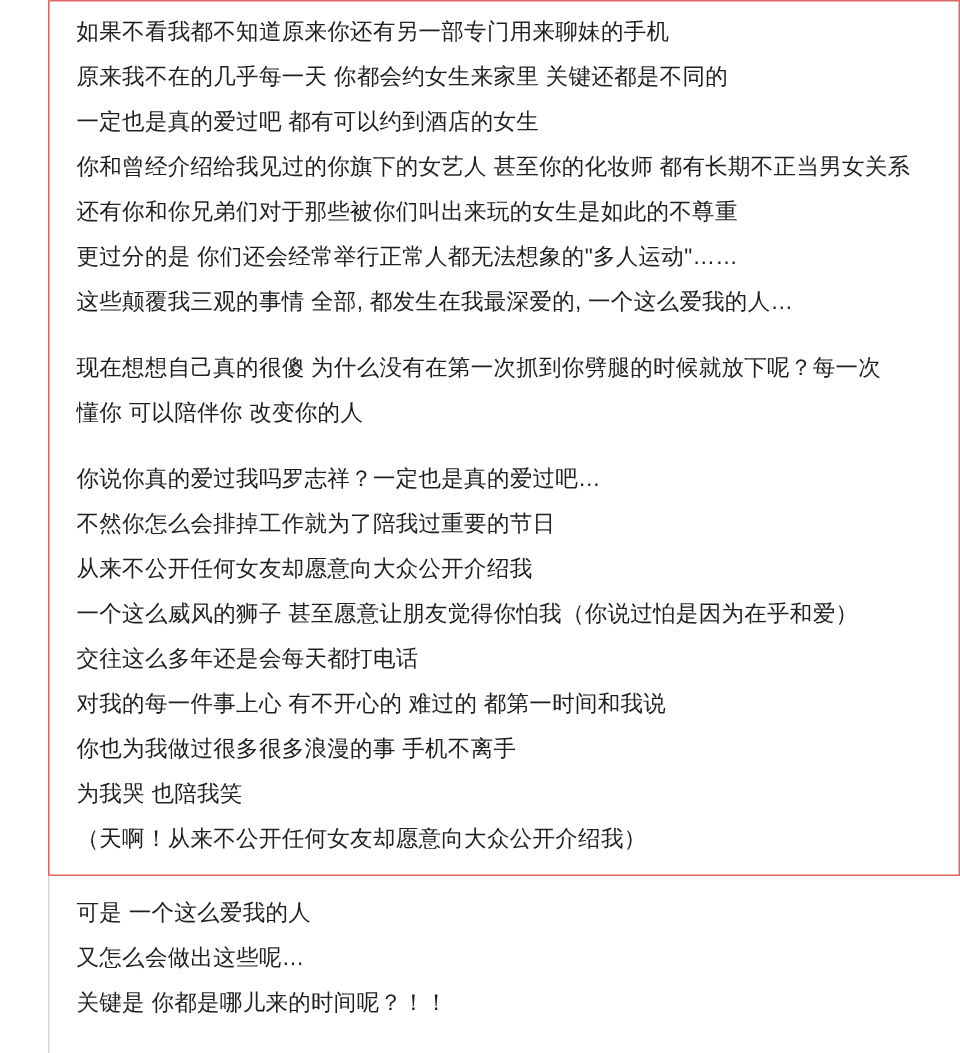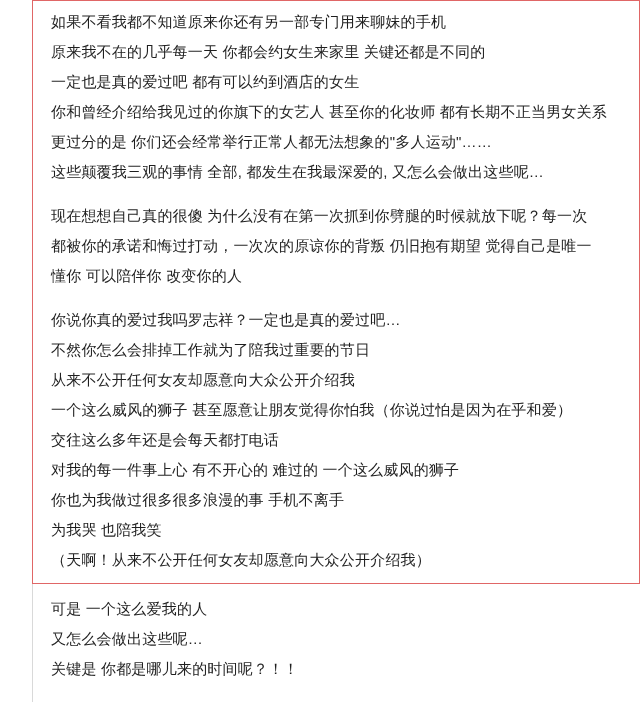--- a/index.html
+++ b/index.html
@@ -97,41 +97,41 @@
 
   <div class="content">
 
     <div class="block outlined">
 
       <div>
         <p class="line">如果不看我都不知道原来你还有另一部专门用来聊妹的手机</p>
         <p class="line">原来我不在的几乎每一天 你都会约女生来家里 关键还都是不同的</p>
         <p class="line">一定也是真的爱过吧 都有可以约到酒店的女生</p>
         <p class="line">你和曾经介绍给我见过的你旗下的女艺人 甚至你的化妆师 都有长期不正当男女关系</p>
+        <p class="line">还有你和你兄弟们对于那些被你们叫出来玩的女生是如此的不尊重</p>
         <p class="line">更过分的是 你们还会经常举行正常人都无法想象的"多人运动"……</p>
-        <p class="line">这些颠覆我三观的事情 全部, 都发生在我最深爱的, 又怎么会做出这些呢…</p>
+        <p class="line">这些颠覆我三观的事情 全部, 都发生在我最深爱的, 一个这么爱我的人…</p>
       </div>
 
       <div class="para-gap"></div>
 
       <div>
         <p class="line">现在想想自己真的很傻 为什么没有在第一次抓到你劈腿的时候就放下呢？每一次</p>
-        <p class="line">都被你的承诺和悔过打动，一次次的原谅你的背叛 仍旧抱有期望 觉得自己是唯一</p>
         <p class="line">懂你 可以陪伴你 改变你的人</p>
       </div>
 
       <div class="para-gap"></div>
 
       <div>
         <p class="line">你说你真的爱过我吗罗志祥？一定也是真的爱过吧…</p>
         <p class="line">不然你怎么会排掉工作就为了陪我过重要的节日</p>
         <p class="line">从来不公开任何女友却愿意向大众公开介绍我</p>
         <p class="line">一个这么威风的狮子 甚至愿意让朋友觉得你怕我（你说过怕是因为在乎和爱）</p>
         <p class="line">交往这么多年还是会每天都打电话</p>
-        <p class="line">对我的每一件事上心 有不开心的 难过的 一个这么威风的狮子</p>
+        <p class="line">对我的每一件事上心 有不开心的 难过的 都第一时间和我说</p>
         <p class="line">你也为我做过很多很多浪漫的事 手机不离手</p>
         <p class="line">为我哭 也陪我笑</p>
         <p class="line">（天啊！从来不公开任何女友却愿意向大众公开介绍我）</p>
       </div>
 
     </div>
 
     <div class="block tail clip-last">
       <div>
         <p class="line">可是 一个这么爱我的人</p>

